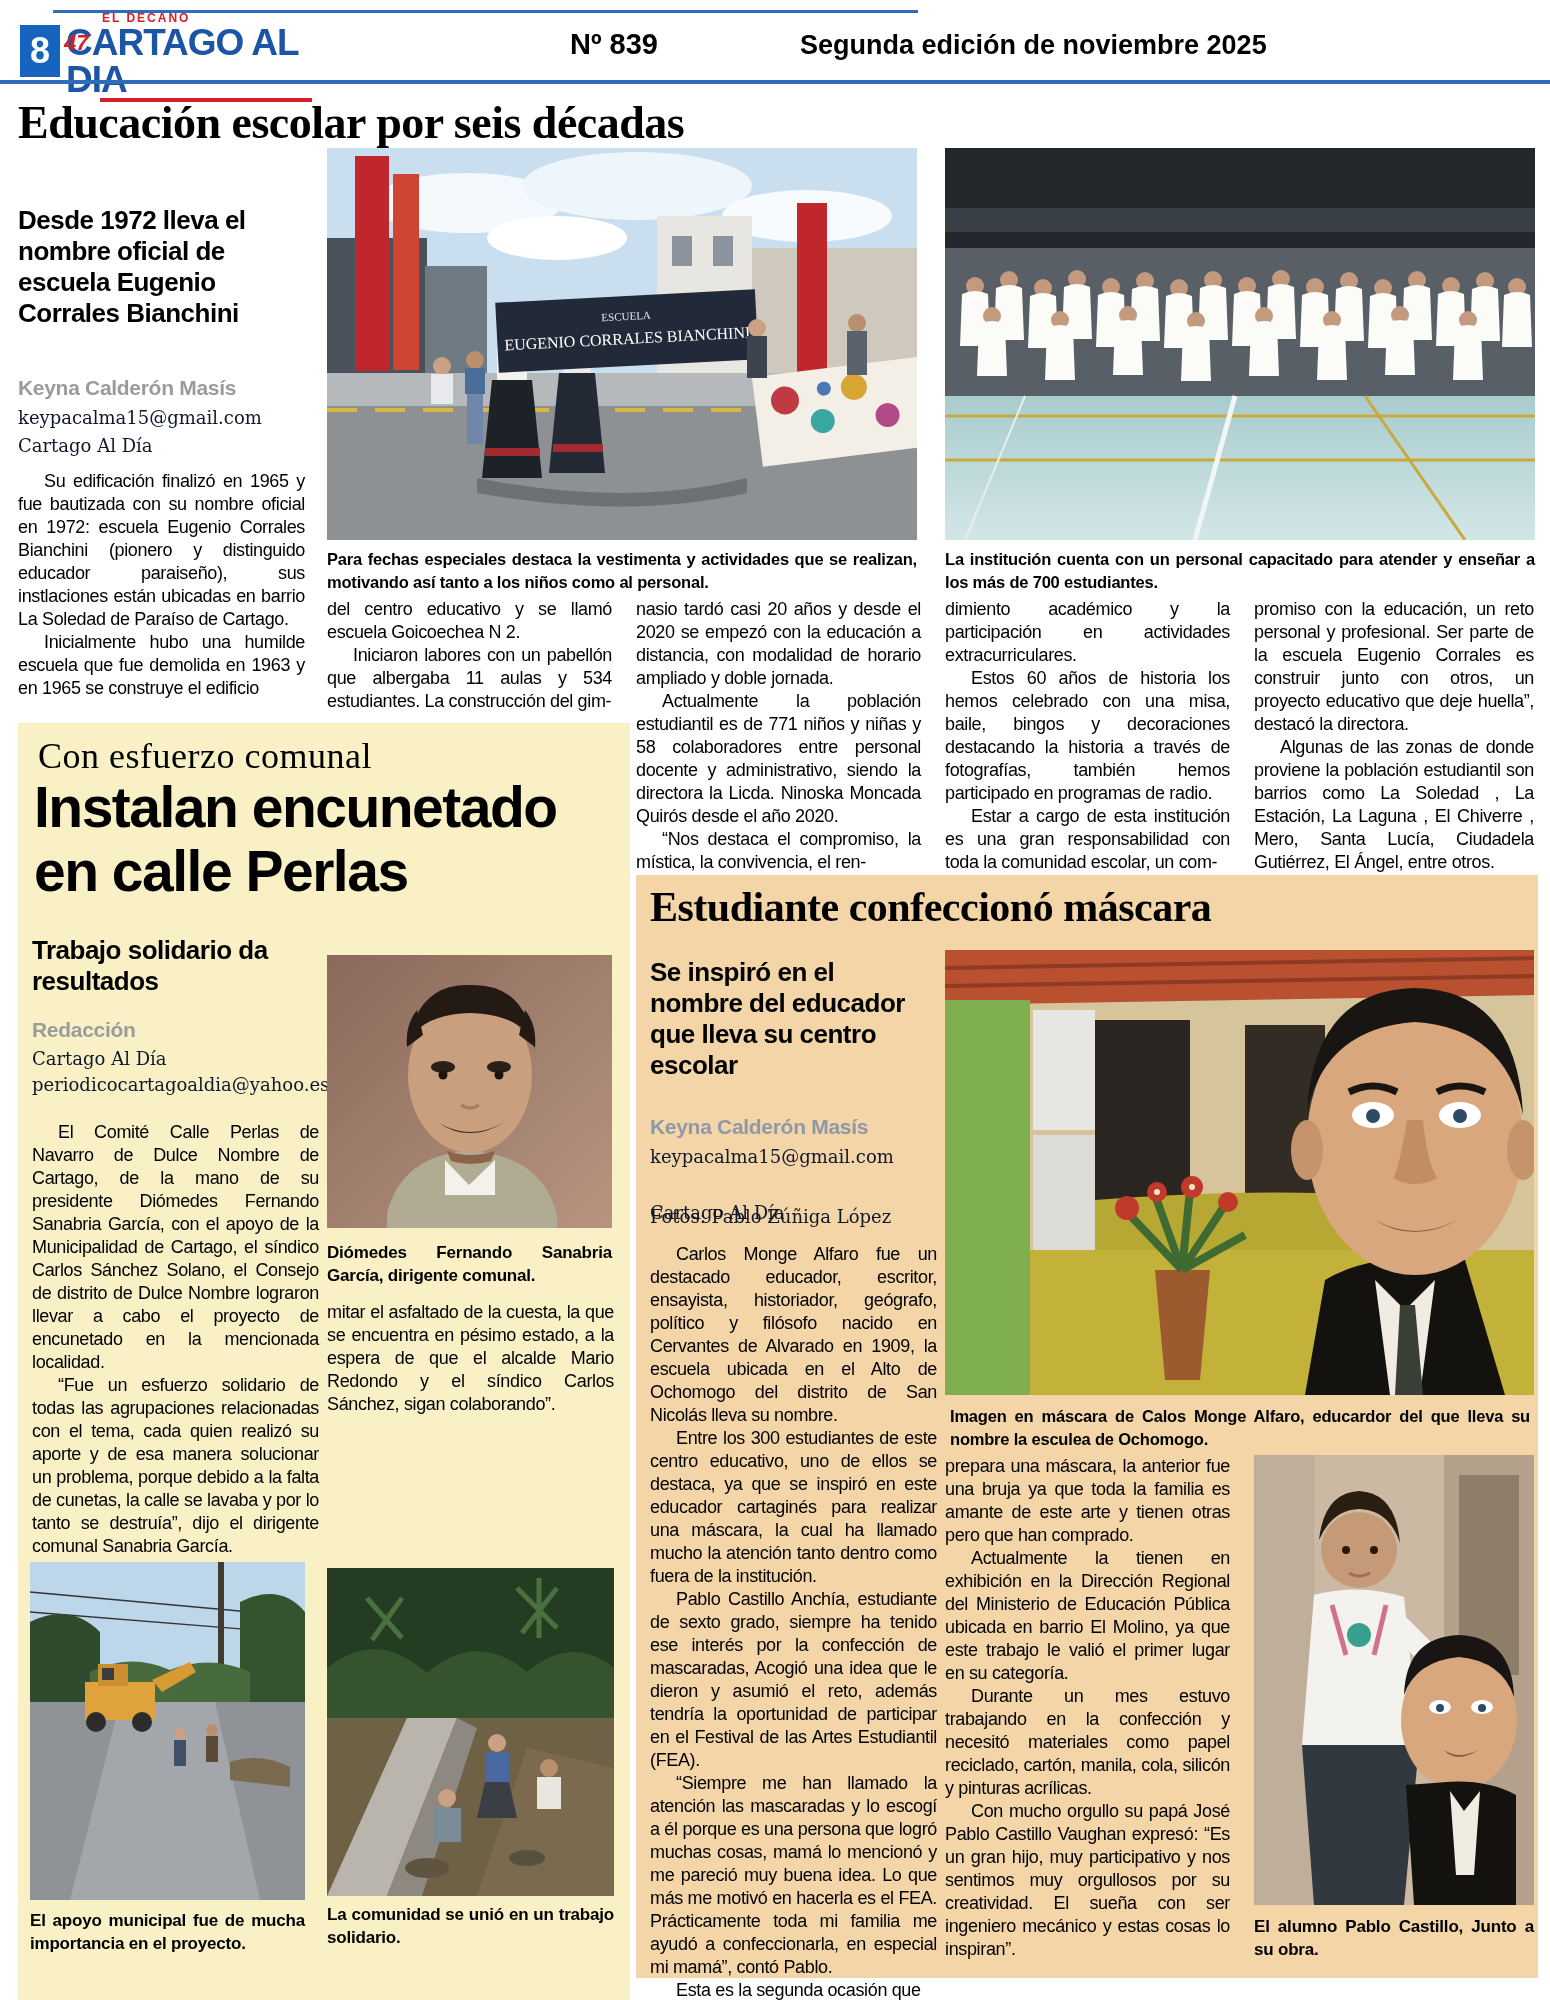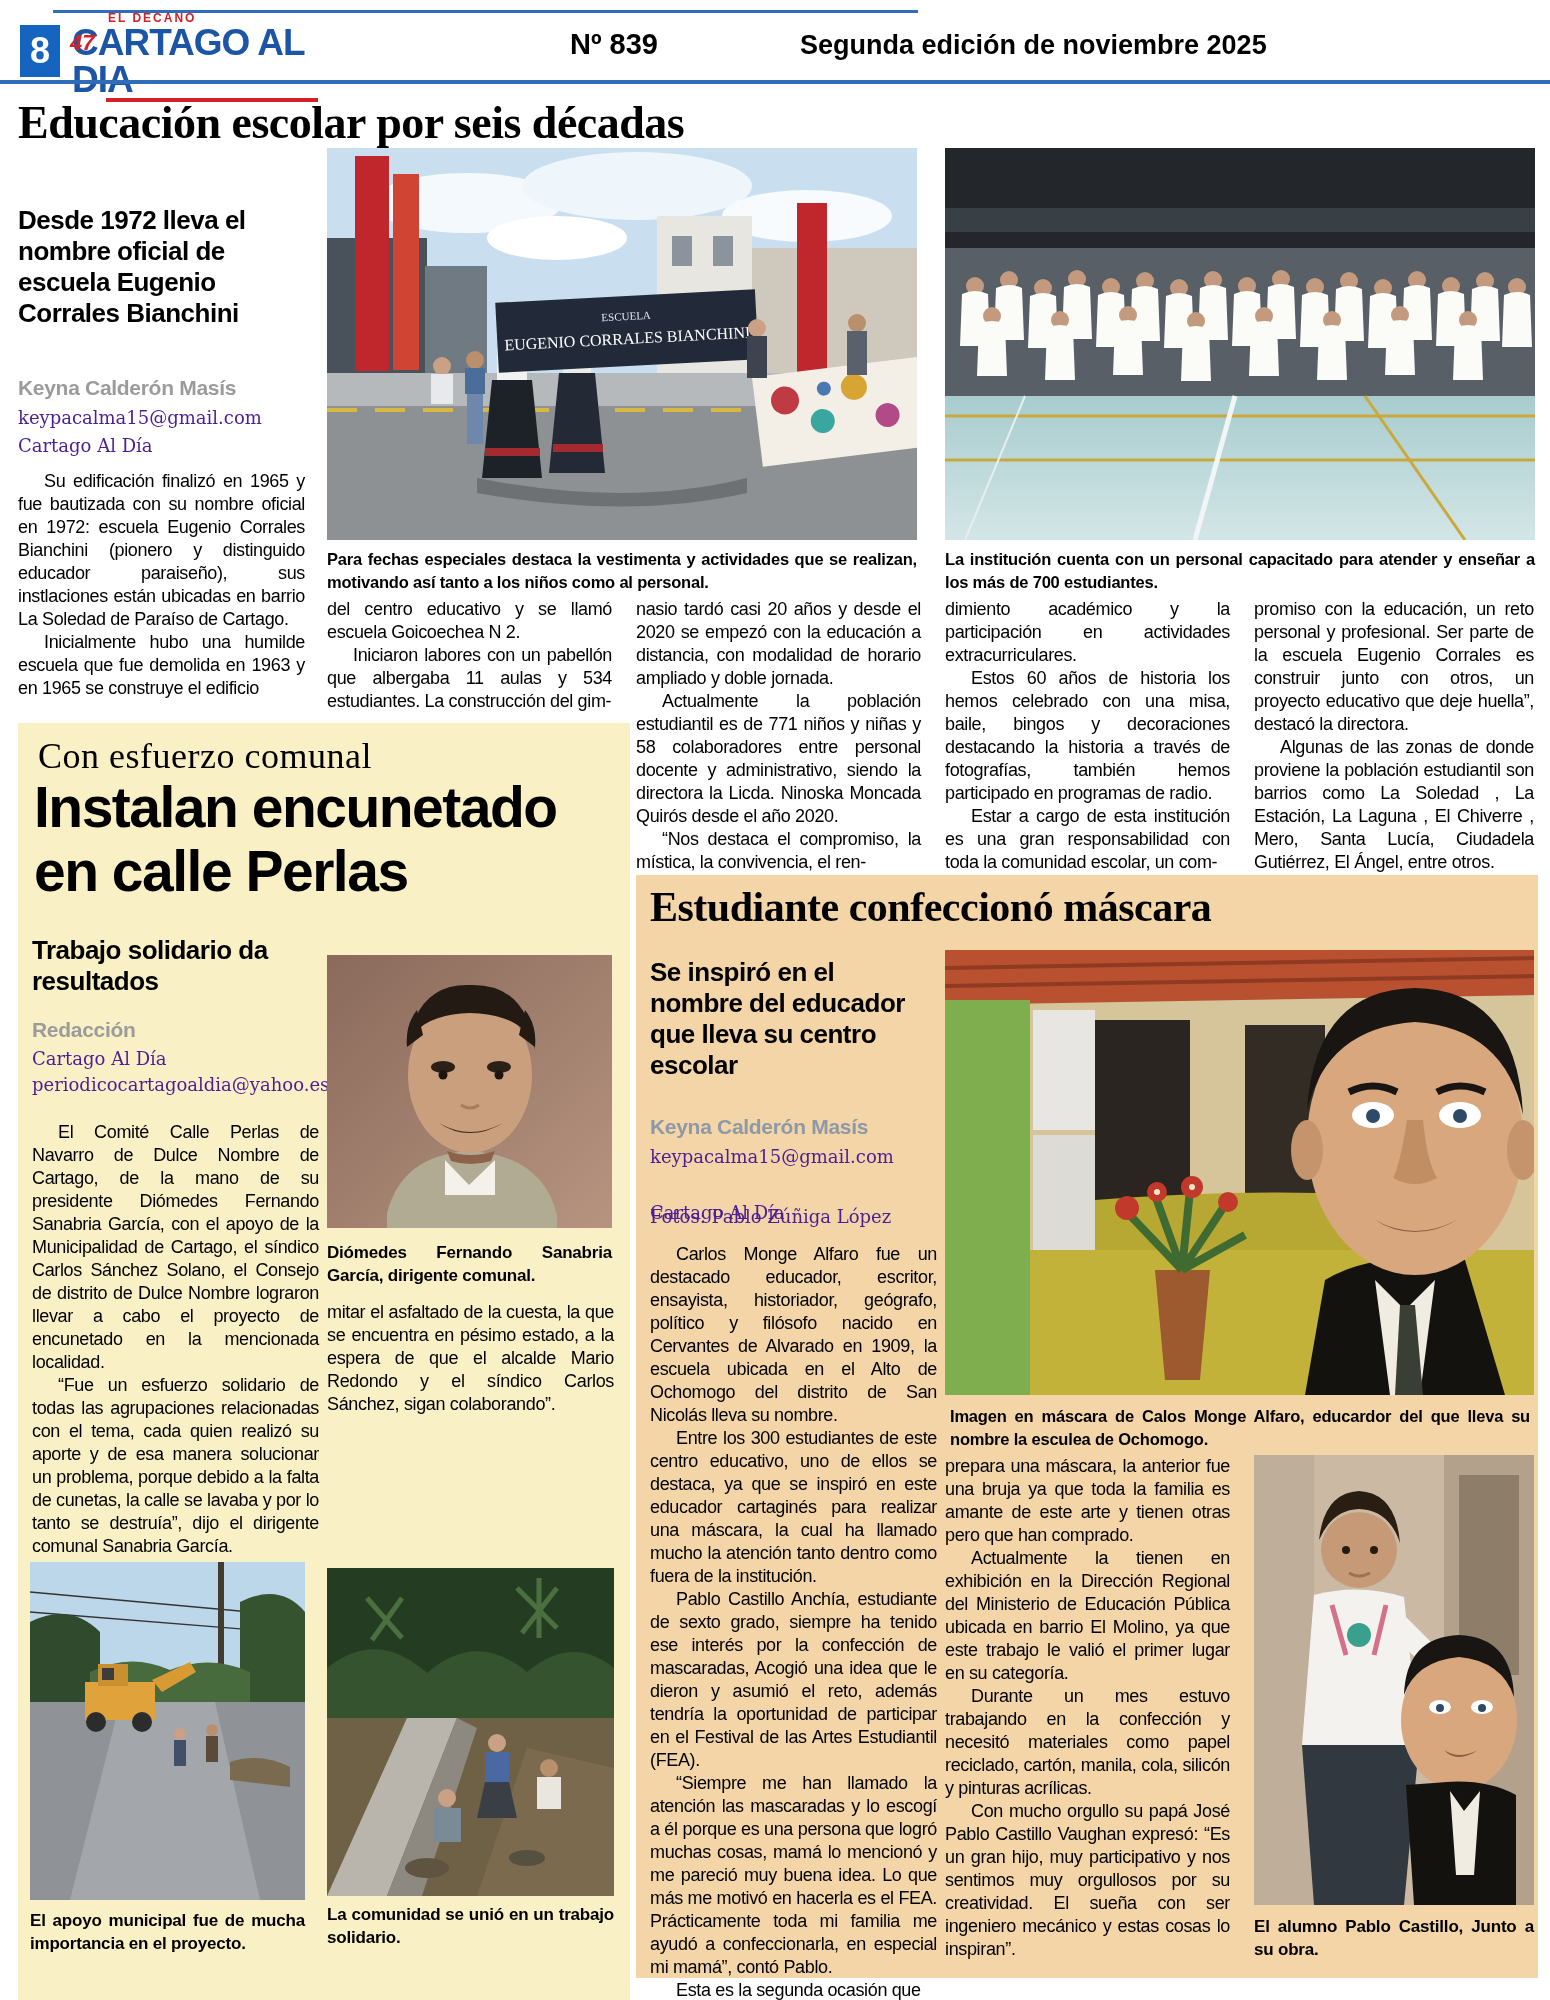--- a/index.html
+++ b/index.html
@@ -8,38 +8,38 @@
     font-family:"Liberation Sans", sans-serif; color:#000; overflow:hidden;
     margin:0 auto;
   }
   .abs { position:absolute; }
 
   
   .thin-rule { background:#2f6db8; }
   .header-rule { background:#2f6db8; }
   .pagenum-box { background:#1565c0; color:#fff; font-weight:bold; font-size:36px;
     display:flex; align-items:center; justify-content:center; }
-  .logo-wrap { line-height:1;margin-left:6px; }
+  .logo-wrap { line-height:1; }
   .logo-top { color:#d42027; font-size:12px; font-weight:bold; letter-spacing:2px; }
   .logo-main { color:#1c55a5; font-size:37px; font-weight:bold; letter-spacing:-1px; font-family:"Liberation Sans", sans-serif; }
   .logo-47 { color:#d42027; font-size:22px; font-weight:bold; font-style:italic; }
   .logo-underline { background:#d42027; }
   .issue { font-size:29px; font-weight:bold; }
   .edition { font-size:27px; font-weight:600; }
 
   
   .main-headline { font-family:"Liberation Serif", serif; font-weight:bold; font-size:46px; letter-spacing:-0.5px; }
   .serif-headline { font-family:"Liberation Serif", serif; font-weight:bold; font-size:42px; letter-spacing:-0.5px; }
   .kicker { font-family:"Liberation Serif", serif; font-size:36px; letter-spacing:0.5px; }
   .big-sans-headline { font-weight:bold; font-size:57px; line-height:64px; letter-spacing:-1.5px; }
 
   .subhead { font-weight:bold; font-size:26px; line-height:31px; letter-spacing:-0.5px; }
   .byline { font-weight:bold; font-size:21px; color:#9b9b9b; letter-spacing:-0.3px; }
   .byline-blue { color:#8d99a6; }
-  .contact { font-family:"DejaVu Serif", serif; font-size:18px; line-height:28px; color:#4c1d95; }
+  .contact { font-family:"DejaVu Serif", serif; font-size:18px; line-height:28px; color:#0f172a; }
 
   .body-col { font-size:18px; line-height:23px; letter-spacing:-0.35px; text-align:justify; }
   .body-col p { margin:0; text-indent:26px; }
   .body-col.cont p:first-child { text-indent:0; }
 
   .photo-caption { font-weight:bold; font-size:16.5px; line-height:23px; letter-spacing:-0.2px; text-align:justify; }
   .photo-caption-sm { font-weight:bold; font-size:17px; line-height:23px; letter-spacing:-0.2px; text-align:justify; }
 
   .box-yellow { background:#faf0c6; }
   .box-peach  { background:#f3d5a7; }

